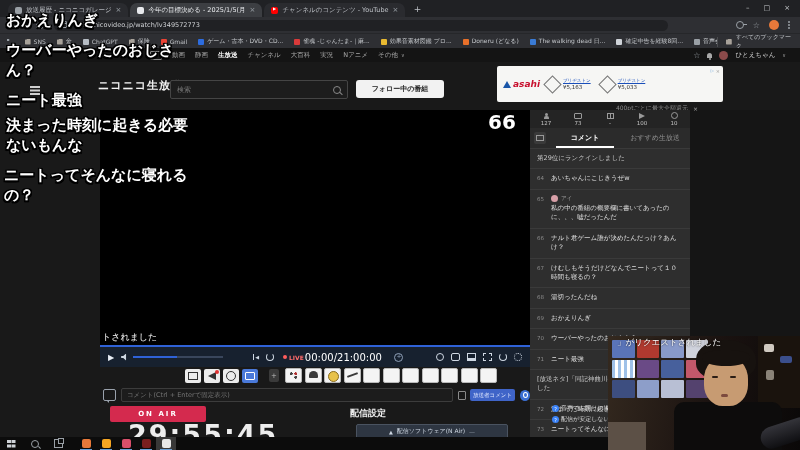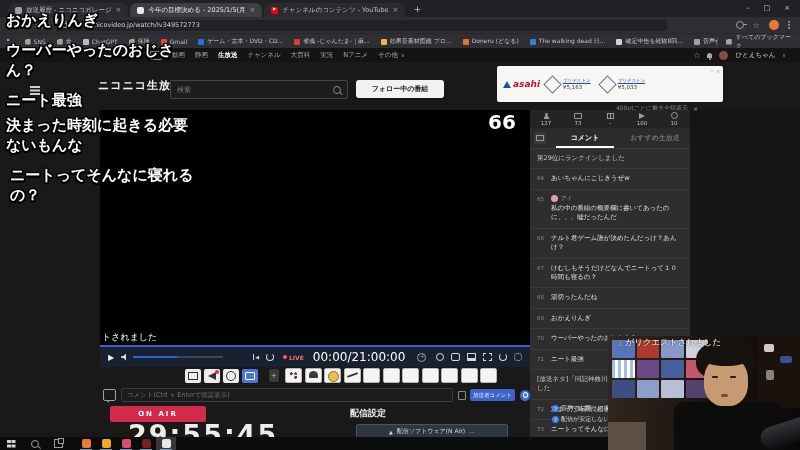--- a/index.html
+++ b/index.html
@@ -88,21 +88,21 @@
   .p-play{color:#e8eef5;font-size:8px;margin-left:8px}.p-play::before{content:"▶"}
   .p-vol{width:7px;height:7px;background:#cfd8e3;margin-left:7px;clip-path:polygon(0 35%,30% 35%,70% 0,70% 100%,30% 65%,0 65%)}
   .voltrack{width:90px;height:2px;background:#39465c;margin-left:5px;position:relative}
   .volfill{position:absolute;left:0;top:0;height:2px;width:44px;background:#2f62d8}
   .p-skip{margin-left:30px;font-size:5px;color:#cfd8e3;border-left:1px solid #cfd8e3;padding-left:1px}
   .p-skip::before{content:"◀"}
   .p-replay{width:6px;height:6px;border:1px solid #cfd8e3;border-radius:50%;border-top-color:transparent;margin-left:7px}
   .livewrap{display:flex;align-items:center;gap:2px;margin-left:9px}
   .livedot{width:4px;height:4px;border-radius:50%;background:#ff5d5d}
   .livetxt{font-size:6px;font-weight:bold;color:#ff6b6b}
-  .ptime{font-size:12px;color:#fff;margin-left:9px}
+  .ptime{font-size:10px;color:#fff;margin-left:1px}
   .pplus{width:7px;height:7px;border:1px solid #8fa0b8;border-radius:50%;margin-left:12px;position:relative}
   .pplus::before{content:"+";position:absolute;left:1.5px;top:-1.5px;font-size:6px;color:#8fa0b8}
   .pright{display:flex;align-items:center;gap:7px;margin-left:auto;padding-right:8px}
   .pi{width:7px;height:6px;border:1px solid #cfd8e3}
   .pi-quote{border-radius:50%;width:6px;height:6px}
   .pi-bubble{border-radius:2px}
   .pi-theater{position:relative}.pi-theater::after{content:"";position:absolute;left:0;bottom:0;width:100%;height:2px;background:#cfd8e3}
   .pi-full{border-style:dashed}
   .pi-reload{border-radius:50%;width:6px;height:6px;border-top-color:transparent}
   .pi-gear{border-radius:50%;width:6px;height:6px;border-style:dotted}
@@ -623,14 +623,14 @@
     <span class="eye" style="left:122px;top:40px"></span>
     <div class="mouth"></div>
     <div class="mic"></div>
     <div class="flowR">」がリクエストされました</div>
   </div>
 
 <div class="ovl" style="left: 6px; top: 10px;">おかえりんぎ</div>
     <div class="ovl" style="left: 6px; top: 40px;">ウーバーやったのおじさん？</div>
     <div class="ovl" style="left: 6px; top: 90px;">ニート最強</div>
     <div class="ovl" style="left: 6px; top: 115px;">決まった時刻に起きる必要ないもんな</div>
-    <div class="ovl" style="left: 10px; top: 165px;">ニートってそんなに寝れるの？</div>
+    <div class="ovl" style="left: 4px; top: 165px;">ニートってそんなに寝れるの？</div>
   </div>
 
 </body></html>

